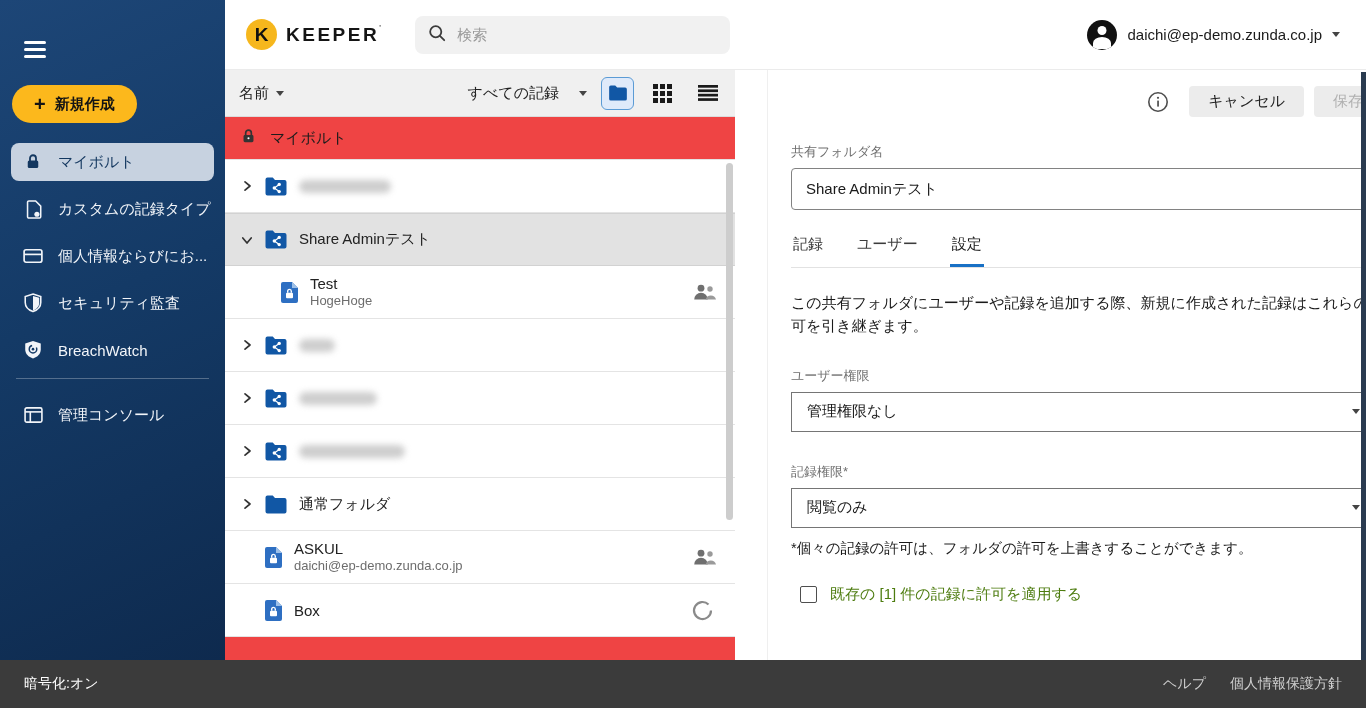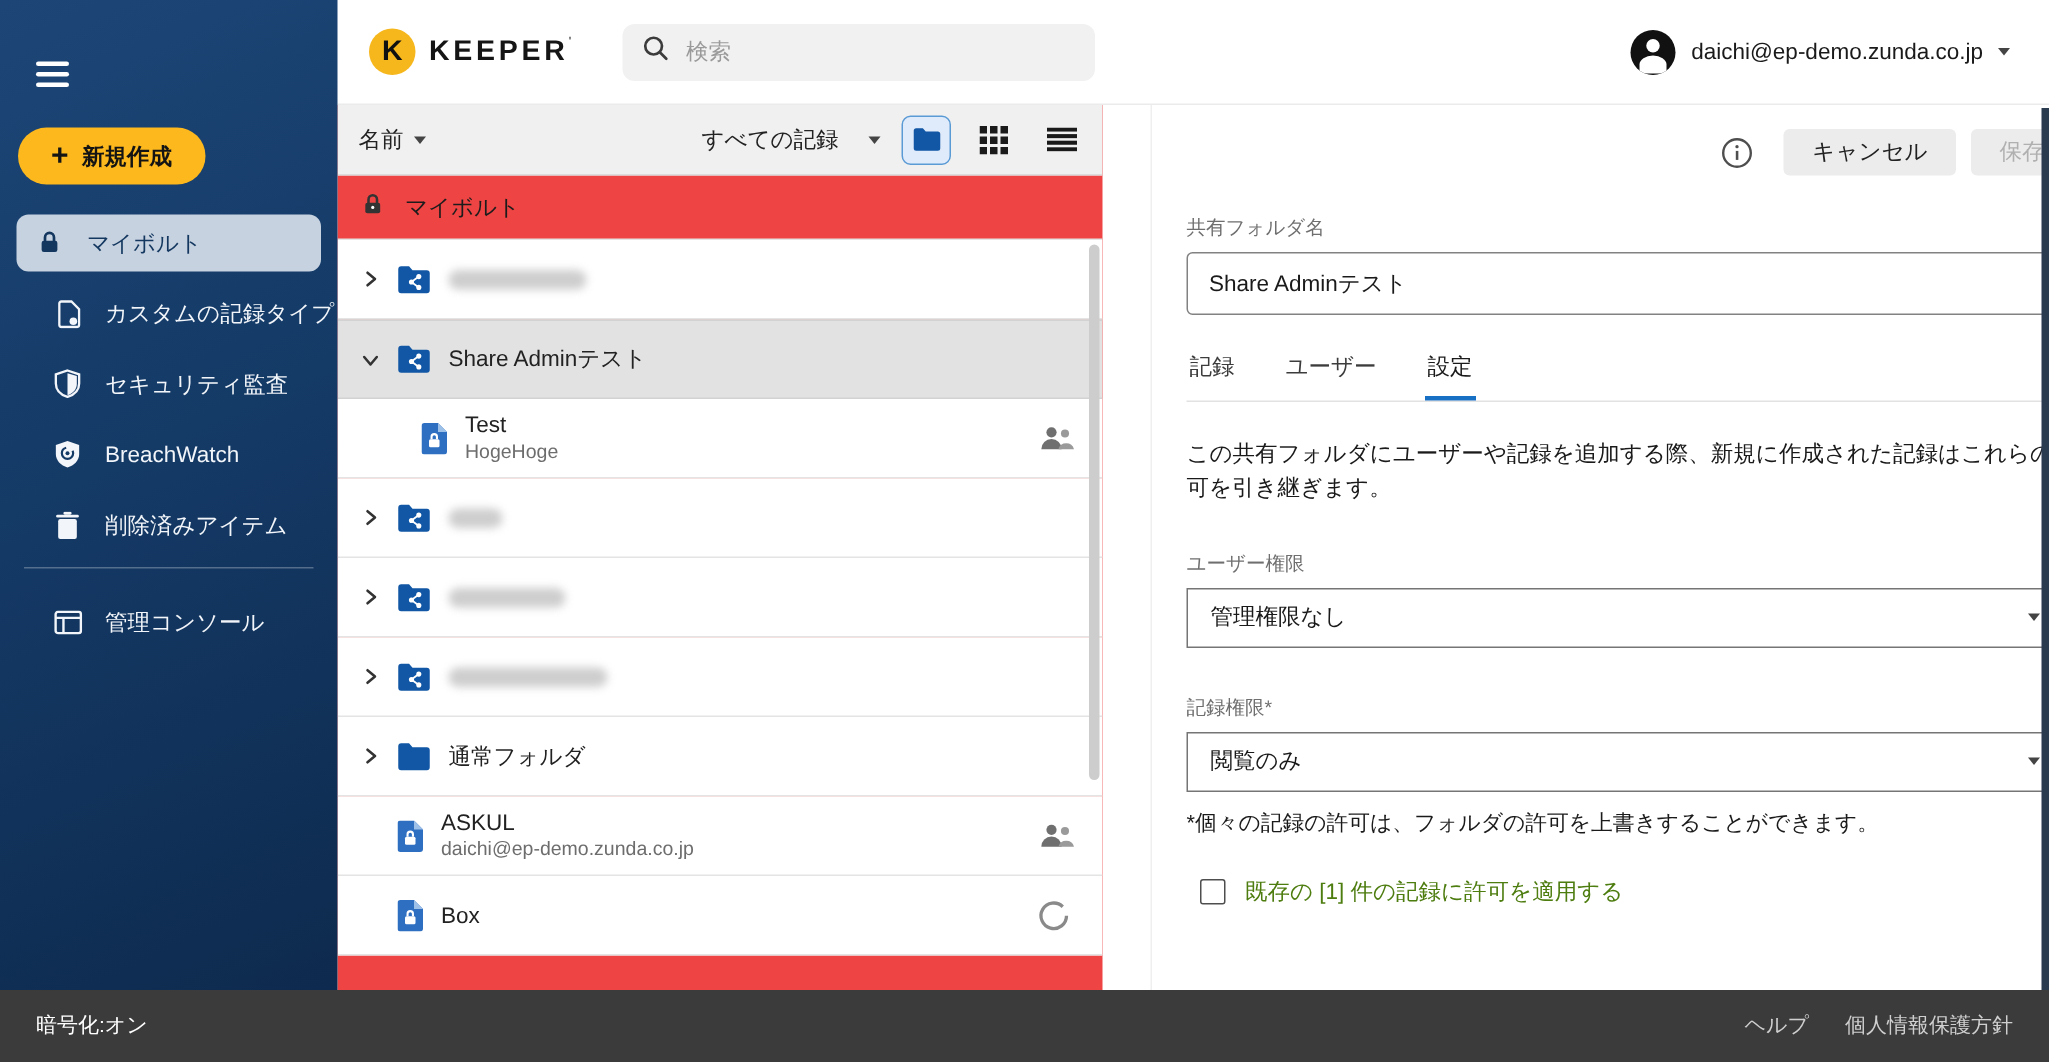--- a/index.html
+++ b/index.html
@@ -10,21 +10,21 @@
   .sidebar { position:absolute; left:0; top:0; width:225px; height:660px;
     background:linear-gradient(155deg,#1d4677 0%,#143a66 45%,#0e2a4e 100%); z-index:3; }
   .hamburger { position:absolute; top:41px; left:24px; width:22px; cursor:pointer; }
   .hamburger i { display:block; height:2.6px; background:#fff; border-radius:2px; margin-bottom:4.4px; }
   .new-btn { position:absolute; top:85px; left:12px; height:38px; border:none; border-radius:20px;
     background:#fcb81c; color:#141414; font-family:inherit; font-size:15px; font-weight:bold;
     display:flex; align-items:center; gap:9px; padding:0 22px; cursor:pointer; }
   .new-btn .plus { font-size:20px; font-weight:bold; line-height:1; }
   .side-nav { position:absolute; top:143px; left:0; right:0; }
   .nav-item { height:38px; margin-bottom:9px; display:flex; align-items:center; gap:14px;
-    padding-left:34px; color:#f2f5f9; font-size:15px; cursor:pointer; white-space:nowrap; }
+    padding-left:22px; color:#f2f5f9; font-size:15px; cursor:pointer; white-space:nowrap; }
   .nav-item .nicon { width:22px; display:flex; justify-content:center; color:#f2f5f9; }
   .nav-item.selected { margin:0 11px 9px; padding-left:11px; background:#c7d2e0; border-radius:8px; color:#13375f; }
   .nav-item.selected .nicon { color:#13375f; }
   .nav-divider { height:1px; background:rgba(255,255,255,.28); margin:8px 16px 17px; }
 
   
   .topbar { position:absolute; left:225px; top:0; width:1141px; height:70px; background:#fff;
     border-bottom:1px solid #ebebeb; display:flex; align-items:center; }
   .brand { display:flex; align-items:center; gap:9px; margin-left:21px; }
   .brand-mark { width:31px; height:31px; border-radius:50%; background:#f6b71d; color:#111;
@@ -131,46 +131,45 @@
         <span class="nicon">
           <svg width="17" height="19" viewBox="0 0 20 22" fill="none" stroke="currentColor" stroke-width="1.8">
             <path d="M4.5 1h8l6 6v12.5a1.5 1.5 0 0 1-1.5 1.5H4.5A1.5 1.5 0 0 1 3 19.5V2.5A1.5 1.5 0 0 1 4.5 1z"></path>
             <circle cx="14" cy="16.5" r="3" fill="currentColor" stroke="none"></circle>
           </svg>
         </span>
         <span>カスタムの記録タイプ</span>
       </div>
       <div class="nav-item">
         <span class="nicon">
+          <svg width="20" height="16" viewBox="0 0 22 18" fill="none" stroke="currentColor" stroke-width="1.9">
+            <rect x="1" y="2" width="20" height="14" rx="2.2"></rect>
+            <line x1="1" y1="7.2" x2="21" y2="7.2"></line>
+          </svg>
+        </span>
+        <span>個人情報ならびにお...</span>
+      </div>
+      <div class="nav-item">
+        <span class="nicon">
           <svg width="18" height="20" viewBox="0 0 22 24">
             <path d="M11 1l9.5 3.2v7.3c0 5.4-4 9.2-9.5 11-5.5-1.8-9.5-5.6-9.5-11V4.2z" fill="none" stroke="currentColor" stroke-width="1.9"></path>
             <path d="M11 3.3v17.9c4.4-1.6 7.6-4.8 7.6-9.2V5.5z" fill="currentColor"></path>
           </svg>
         </span>
         <span>セキュリティ監査</span>
       </div>
       <div class="nav-item">
         <span class="nicon">
           <svg width="18" height="20" viewBox="0 0 22 24">
             <path d="M11 1l9.5 3.2v7.3c0 5.4-4 9.2-9.5 11-5.5-1.8-9.5-5.6-9.5-11V4.2z" fill="currentColor"></path>
             <circle cx="11" cy="11" r="4.6" fill="none" stroke="#143a66" stroke-width="1.8" stroke-dasharray="20 6"></circle>
             <circle cx="11" cy="11" r="1.6" fill="#143a66"></circle>
           </svg>
         </span>
         <span>BreachWatch</span>
-      </div>
-      <div class="nav-item">
-        <span class="nicon">
-          <svg width="16" height="19" viewBox="0 0 18 21" fill="currentColor">
-            <rect x="2" y="5.5" width="14" height="15" rx="1.6"></rect>
-            <rect x="0.5" y="2.2" width="17" height="2.2" rx="1"></rect>
-            <rect x="6" y="0" width="6" height="2.2" rx="1"></rect>
-          </svg>
-        </span>
-        <span>削除済みアイテム</span>
       </div>
       <div class="nav-divider"></div>
       <div class="nav-item">
         <span class="nicon">
           <svg width="19" height="16" viewBox="0 0 22 19" fill="none" stroke="currentColor" stroke-width="1.9">
             <rect x="1" y="1" width="20" height="17" rx="2"></rect>
             <line x1="1" y1="5.8" x2="21" y2="5.8"></line>
             <line x1="7.2" y1="5.8" x2="7.2" y2="18"></line>
           </svg>
         </span>

